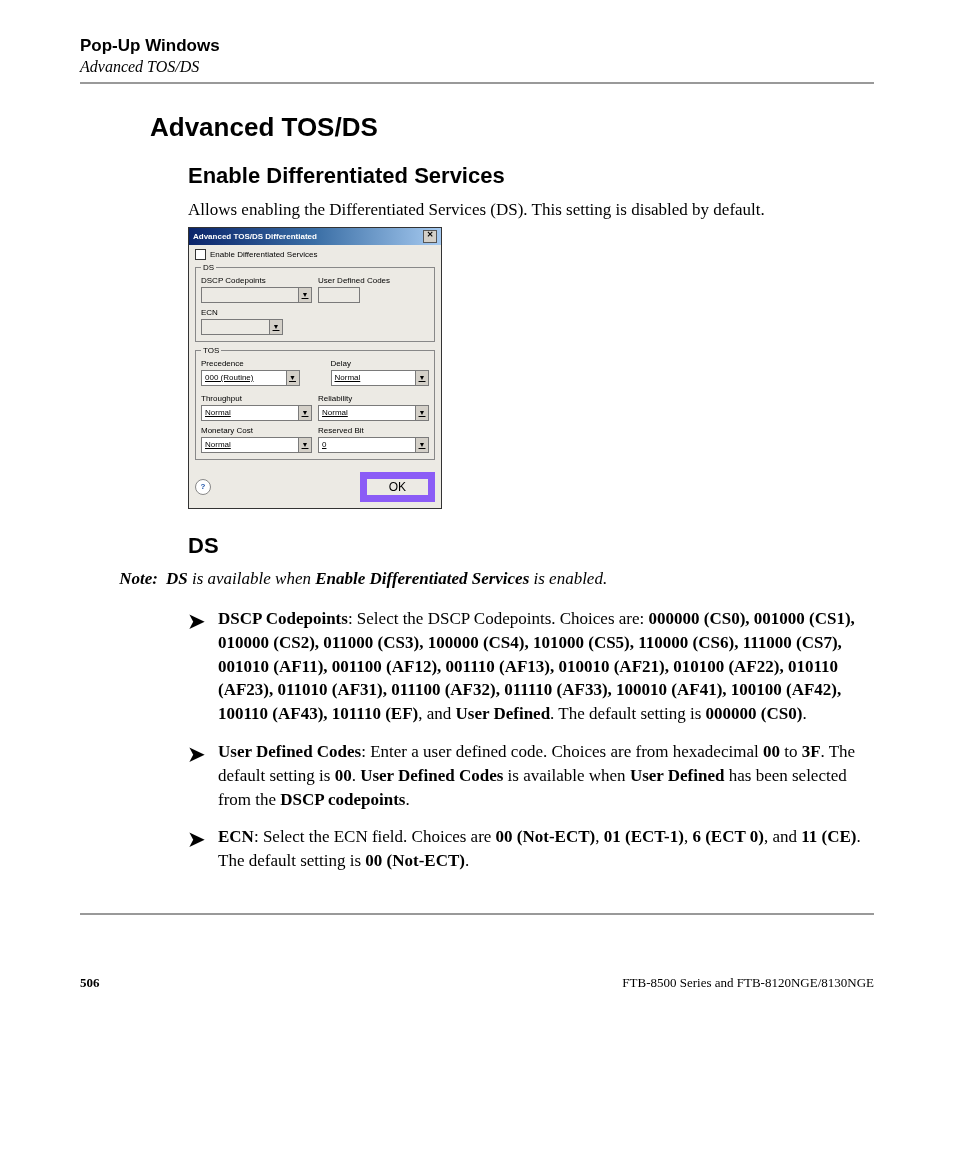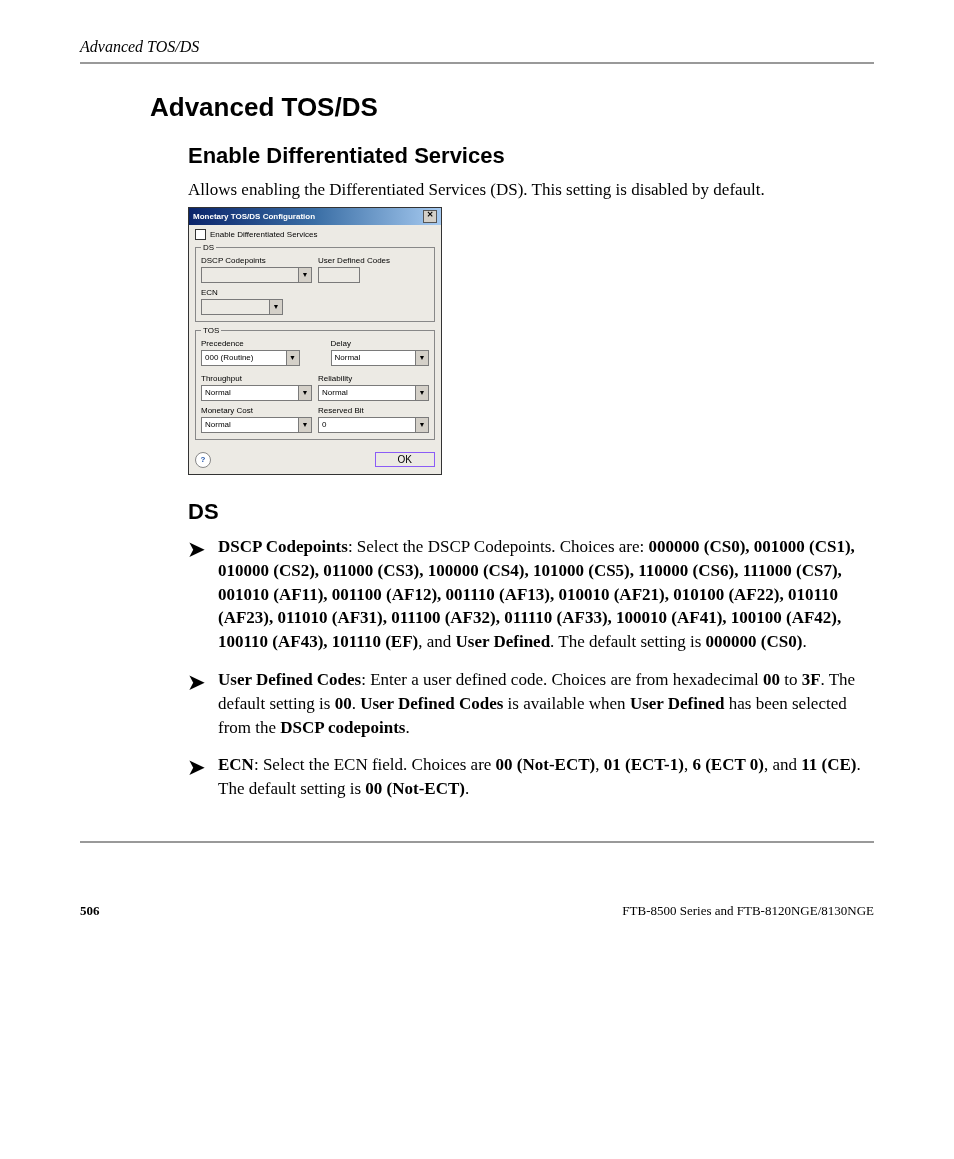--- a/index.html
+++ b/index.html
@@ -146,61 +146,62 @@
     padding:4px 5px 6px 5px;
   }
   fieldset.grp legend {
     font-size:8px; padding:0 2px;
   }
   .row2 { display:flex; gap:6px; }
   .col { flex:1; display:flex; flex-direction:column; }
   .lbl { margin-bottom:2px; color:#000; }
   .field {
     display:flex; align-items:stretch; height:14px;
-    border:1px solid #7a7a7a; background:#fff;
+    border:1px solid #7a7a7a; background:#fff;text-decoration:underline;
   }
   .field.disabled { background:#eceae4; }
   .field .val { flex:1; padding:1px 3px; font-size:8px; line-height:11px; overflow:hidden;}
   .field .dd {
     width:12px; background:#d4d0c8; border-left:1px solid #7a7a7a;
     display:flex;align-items:center;justify-content:center;font-size:7px;
   }
   .dlg-foot {
     display:flex; justify-content:space-between; align-items:center;
     padding:2px 6px 6px 6px;
   }
   .help-icon {
     width:14px;height:14px;border:1px solid #888;border-radius:50%;
     display:flex;align-items:center;justify-content:center;
     color:#2255aa;font-weight:700;background:#fff;
   }
   .ok-btn {
-    border:1px solid #8b5cf6; background:#eceae4; padding:1px 22px;
-    font-size:10px;
+    border:7px solid #8b5cf6; background:#eceae4; padding:1px 22px;
+    font-size:12px;
   }
 </style>
 </head>
 <body>
 
 <div class="page">
 
   <div class="top-header">
+    <div class="chapter">Pop-Up Windows</div>
     <div class="subchapter">Advanced TOS/DS</div>
   </div>
   <div class="rule"></div>
 
   <div class="content">
     <h1 class="title">Advanced TOS/DS</h1>
 
     <h2 class="subtitle">Enable Differentiated Services</h2>
     <div class="para">Allows enabling the Differentiated Services (DS). This setting is disabled by default.</div>
 
     <div class="dialog">
       <div class="dlg-title">
-        <span>Monetary TOS/DS Configuration</span>
+        <span>Advanced TOS/DS Differentiated</span>
         <span class="dlg-close">✕</span>
       </div>
       <div class="dlg-body">
         <div class="chk-row">
           <span class="chkbox"></span>
           <span>Enable Differentiated Services</span>
         </div>
 
         <fieldset class="grp">
           <legend>DS</legend>
@@ -284,20 +285,26 @@
       </div>
       <div class="dlg-foot">
         <div class="help-icon">?</div>
         <div class="ok-btn">OK</div>
       </div>
     </div>
 
     <h2 class="subtitle">DS</h2>
   </div>
 
+  <div class="note-row">
+    <div class="note-label">Note:</div>
+    <div class="note-text">
+      <b>DS</b><span> is available when </span><b>Enable Differentiated Services</b><span> is enabled.</span>
+    </div>
+  </div>
 
   <div class="content">
     <div class="bullet-list">
 
       <div class="bullet">
         <div class="arrow">➤</div>
         <div class="btext">
           <b>DSCP Codepoints</b><span>: Select the DSCP Codepoints. Choices are: </span><b>000000 (CS0), 001000 (CS1), 010000 (CS2), 011000 (CS3), 100000 (CS4), 101000 (CS5), 110000 (CS6), 111000 (CS7), 001010 (AF11), 001100 (AF12), 001110 (AF13), 010010 (AF21), 010100 (AF22), 010110 (AF23), 011010 (AF31), 011100 (AF32), 011110 (AF33), 100010 (AF41), 100100 (AF42), 100110 (AF43), 101110 (EF)</b><span>, and </span><b>User Defined</b><span>. The default setting is </span><b>000000 (CS0)</b><span>.</span>
         </div>
       </div>

